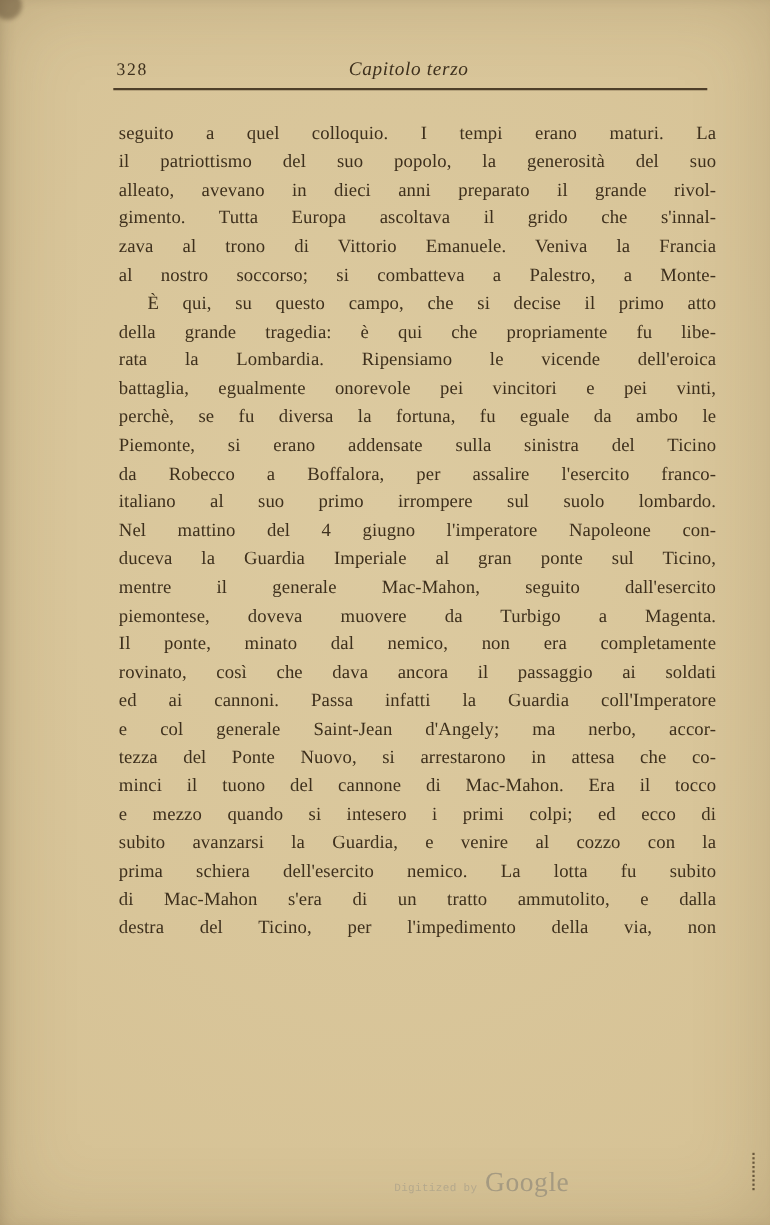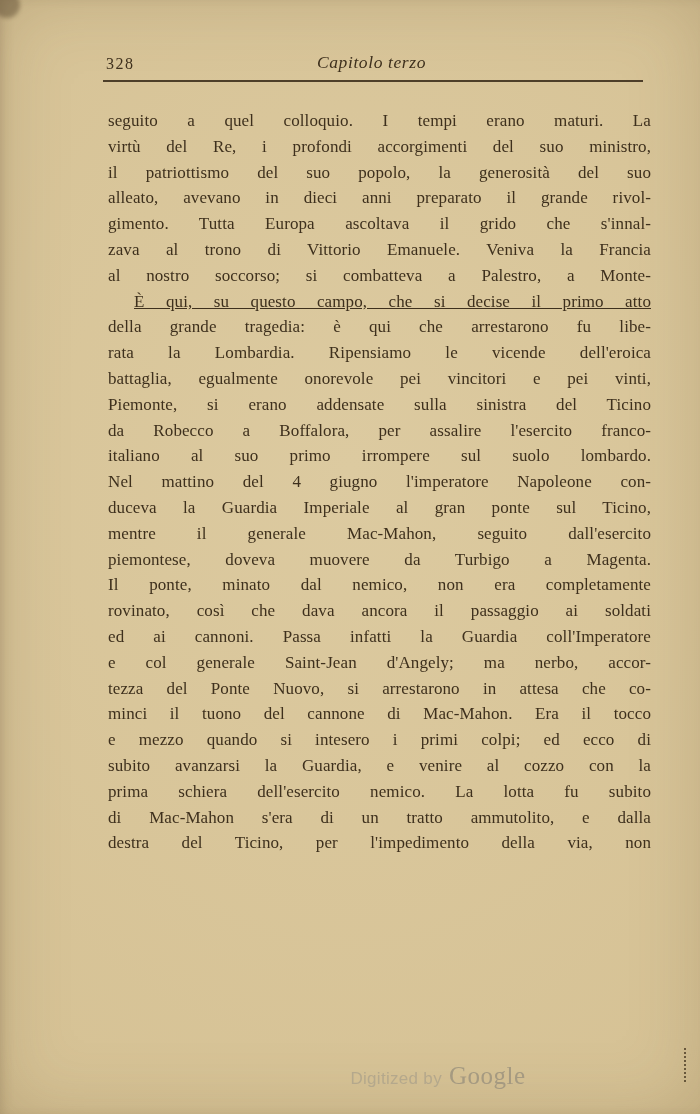--- a/index.html
+++ b/index.html
@@ -72,37 +72,36 @@
     text-align: justify;
     text-align-last: justify;
     letter-spacing: 0.1px;
     overflow: hidden;
   }
   .line.para-end {
     text-align-last: left;
   }
   .line.indent {
     text-indent: 26px;
-    text-decoration: underline;
   }
 
   .watermark {
     position: absolute;
     top: 1062px;
     left: 0;
     width: 700px;
     display: flex;
     justify-content: center;
     align-items: baseline;
     gap: 7px;
     transform: translateX(88px);
   }
   .wm-prefix {
-    font-family: Liberation Sans, sans-serif;
-    font-size: 17px;
+    font-family: Liberation Mono, monospace;
+    font-size: 10px;
     color: #b4a88c;
     letter-spacing: 0.3px;
   }
   .wm-logo {
     font-family: "Liberation Serif", "DejaVu Serif", serif;
     font-size: 25px;
     color: #a59a81;
     letter-spacing: 0.5px;
   }
 
@@ -123,30 +122,30 @@
   <div class="corner-blot"></div>
 
   <header class="page-header">
     <span class="page-number">328</span>
     <span class="chapter-title">Capitolo terzo</span>
   </header>
   <div class="header-rule"></div>
 
   <main class="body-text">
     <div class="line">seguito a quel colloquio. I tempi erano maturi. La</div>
-    <div class="line">virtù del Re, i profondi accorgimenti del suo ministro,</div>
     <div class="line">il patriottismo del suo popolo, la generosità del suo</div>
     <div class="line">alleato, avevano in dieci anni preparato il grande rivol-</div>
     <div class="line">gimento. Tutta Europa ascoltava il grido che s'innal-</div>
     <div class="line">zava al trono di Vittorio Emanuele. Veniva la Francia</div>
     <div class="line">al nostro soccorso; si combatteva a Palestro, a Monte-</div>
     <div class="line indent">È qui, su questo campo, che si decise il primo atto</div>
-    <div class="line">della grande tragedia: è qui che arrestarono fu libe-</div>
+    <div class="line">della grande tragedia: è qui che propriamente fu libe-</div>
     <div class="line">rata la Lombardia. Ripensiamo le vicende dell'eroica</div>
     <div class="line">battaglia, egualmente onorevole pei vincitori e pei vinti,</div>
+    <div class="line">perchè, se fu diversa la fortuna, fu eguale da ambo le</div>
     <div class="line">Piemonte, si erano addensate sulla sinistra del Ticino</div>
     <div class="line">da Robecco a Boffalora, per assalire l'esercito franco-</div>
     <div class="line">italiano al suo primo irrompere sul suolo lombardo.</div>
     <div class="line">Nel mattino del 4 giugno l'imperatore Napoleone con-</div>
     <div class="line">duceva la Guardia Imperiale al gran ponte sul Ticino,</div>
     <div class="line">mentre il generale Mac-Mahon, seguito dall'esercito</div>
     <div class="line">piemontese, doveva muovere da Turbigo a Magenta.</div>
     <div class="line">Il ponte, minato dal nemico, non era completamente</div>
     <div class="line">rovinato, così che dava ancora il passaggio ai soldati</div>
     <div class="line">ed ai cannoni. Passa infatti la Guardia coll'Imperatore</div>

